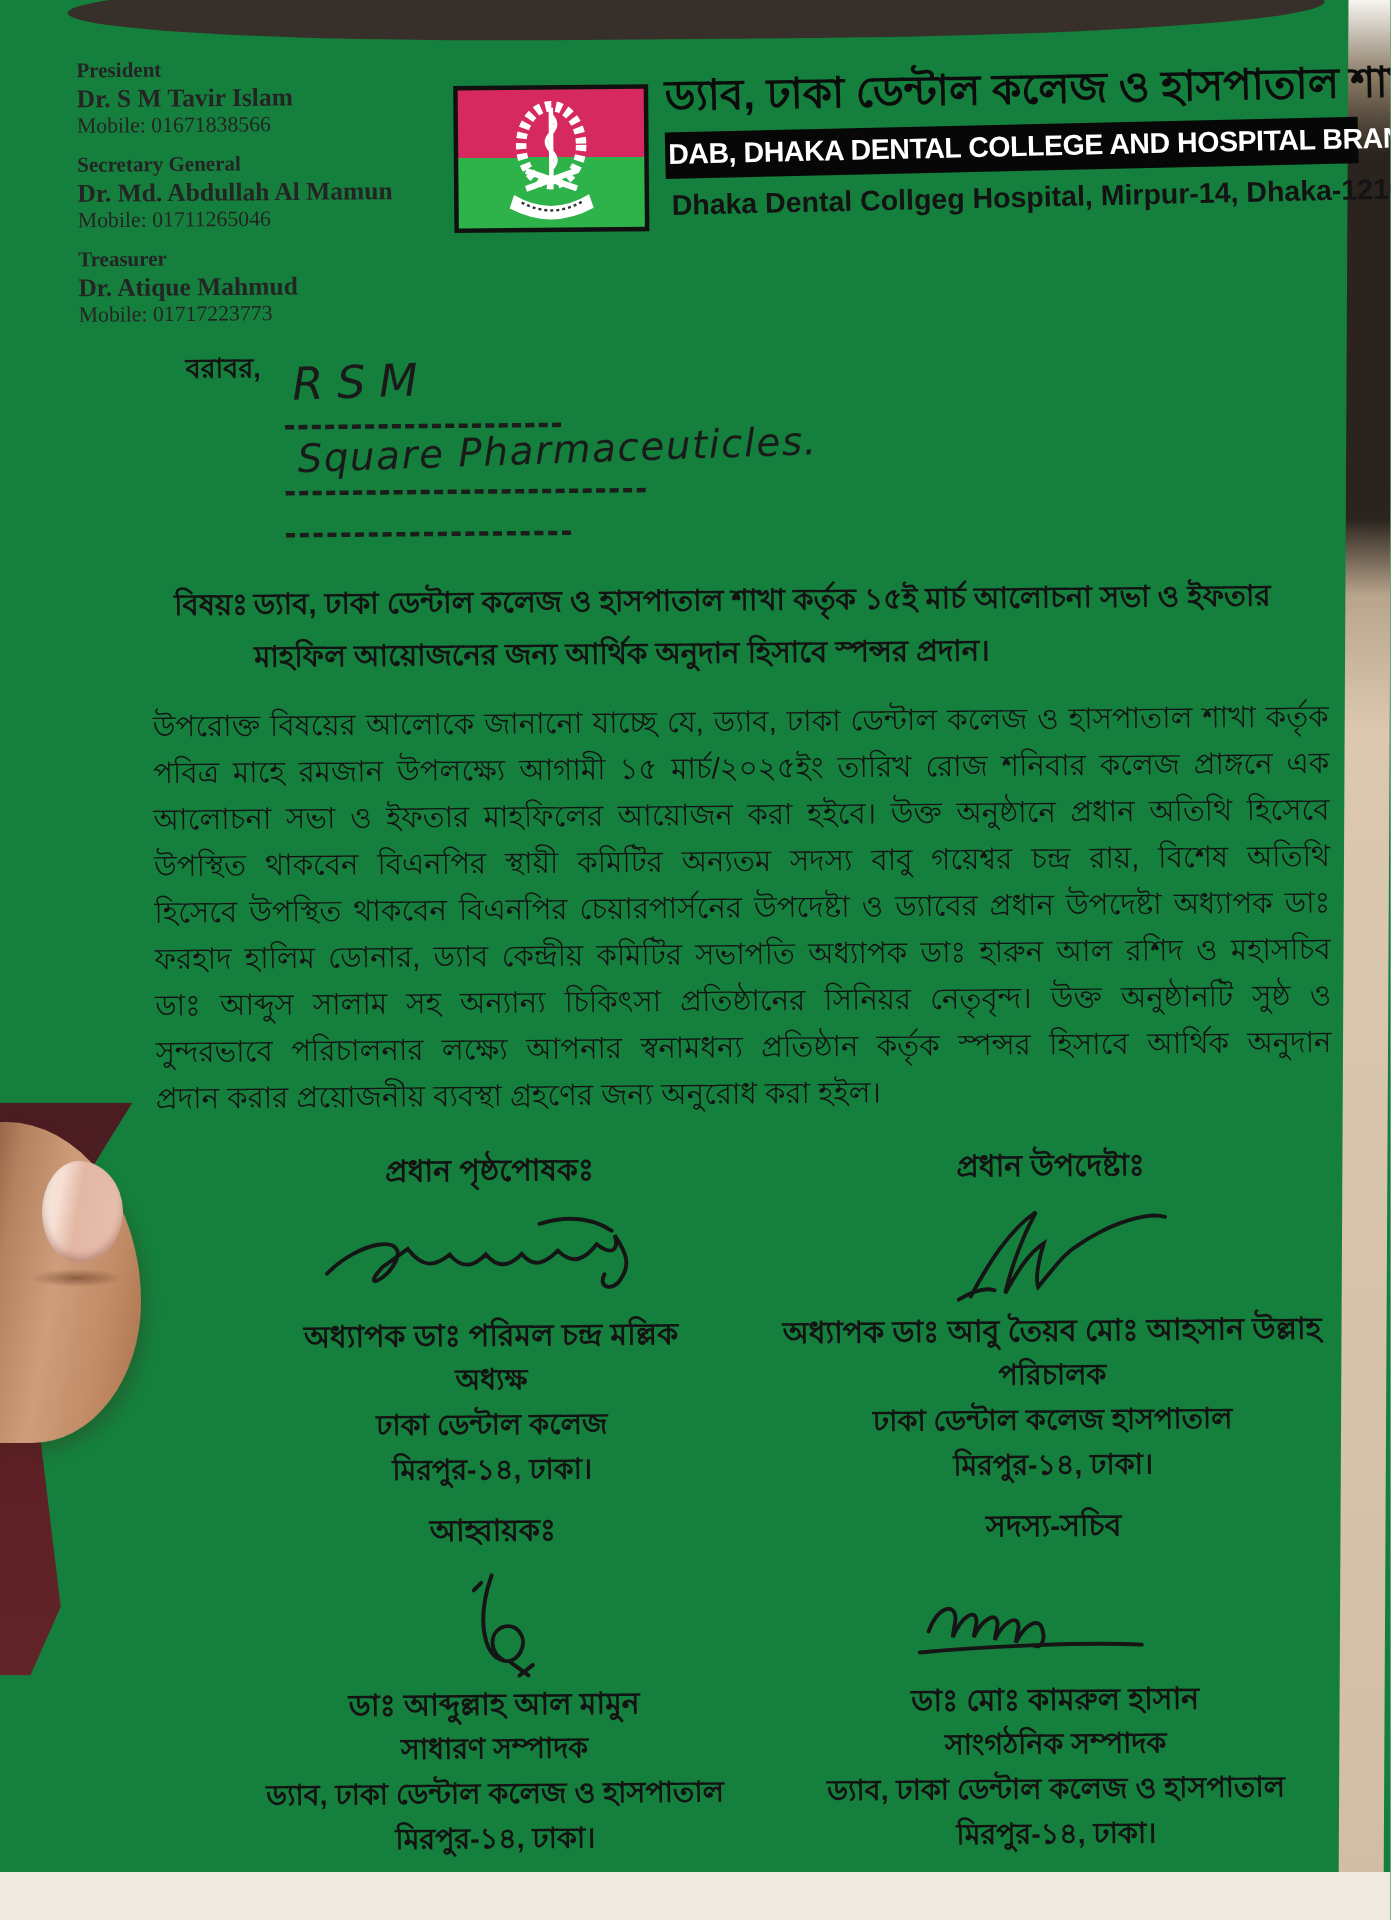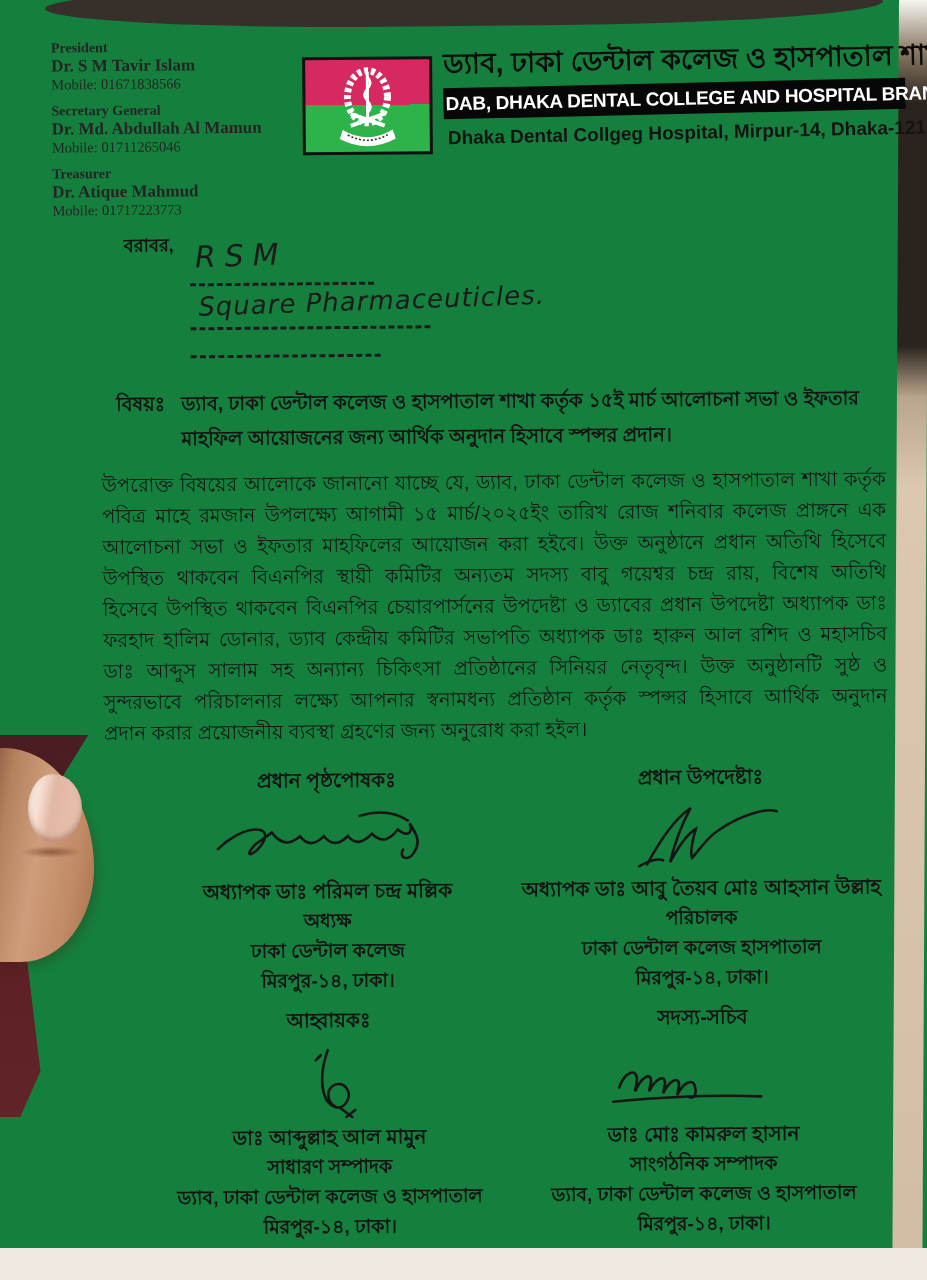--- a/index.html
+++ b/index.html
@@ -63,21 +63,21 @@
           transform:rotate(-1.5deg); white-space:nowrap; }
   .hand1 { position:absolute; left:198px; top:236px; font-size:30px; letter-spacing:9px; }
   .hand2 { position:absolute; left:201px; top:285px; font-size:26px; letter-spacing:1px; }
   .dash  { position:absolute; border-bottom:3px dashed #1c1c1c; height:0; }
   .dash1 { left:193px; top:281px; width:184px; }
   .dash2 { left:193px; top:325px; width:240px; }
   .dash3 { left:193px; top:353px; width:190px; }
 
   .subject { position:absolute; left:118px; top:384px; width:768px; display:flex;
              font-size:19.5px; font-weight:bold; line-height:35px; }
-  .subject-label { margin-right:16px; white-space:nowrap; }
+  .subject-label { margin-right:4px; white-space:nowrap; }
 
   .body-text { position:absolute; left:103px; top:467px; width:784px;
                font-size:19.5px; line-height:31px; color:#141414; }
   .body-line { text-align:justify; text-align-last:justify; }
   .body-line.last { text-align-last:left; }
 
   .sig-row { position:absolute; left:138px; width:748px; display:flex; }
   .sig-row.r1 { top:764px; }
   .sig-row.r2 { top:1004px; }
   .sig-cell { flex:1; text-align:center; }

